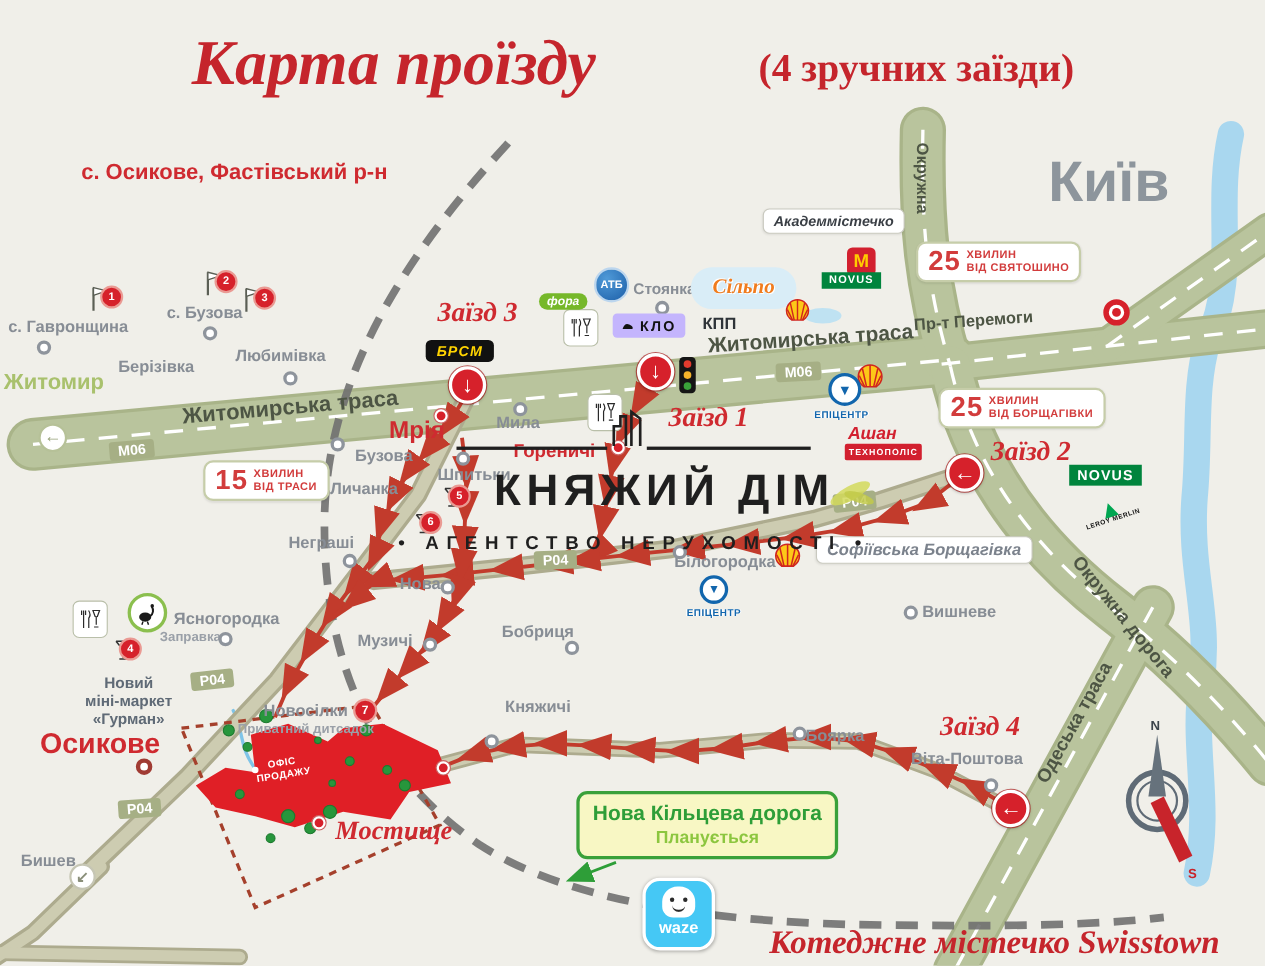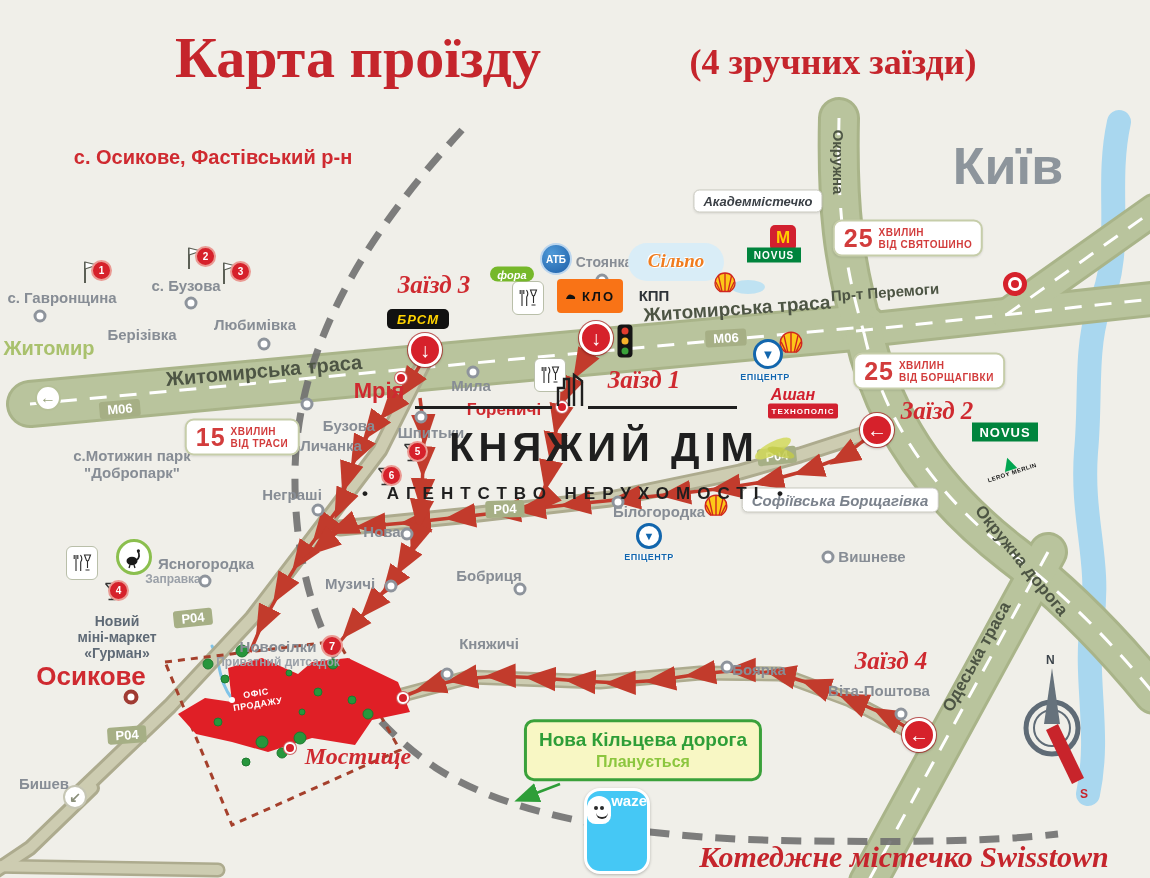--- a/index.html
+++ b/index.html
@@ -28,37 +28,37 @@
   .whitebox{background:#fff;border:1.5px solid #c9c9bf;border-radius:6px;padding:3px 9px;z-index:3;box-shadow:0 1px 2px rgba(0,0,0,.07);}
   .iconsq{width:30px;height:32px;background:#fff;border:1.5px solid #b9bfa9;border-radius:6px;display:flex;align-items:center;justify-content:center;z-index:3;}
   .arrowcirc{width:26px;height:26px;border-radius:50%;background:#fff;border:2px solid #b6c198;color:#9aa57e;font-weight:bold;font-size:16px;display:flex;align-items:center;justify-content:center;z-index:3;box-sizing:border-box;}
   
   .chip{display:flex;align-items:center;justify-content:center;font-weight:bold;z-index:4;}
   .brsm{background:#111;color:#ffd400;border-radius:5px;width:62px;height:20px;font-size:13px;letter-spacing:1px;font-style:italic;}
   .fora{background:#76b82a;color:#fff;border-radius:9px;width:44px;height:15px;font-size:11px;font-style:italic;}
   .atb{background:radial-gradient(circle at 35% 30%,#4f9ad8,#1d5fa8);color:#fff;border-radius:50%;width:32px;height:32px;font-size:10px;border:2px solid #bcd6ee;box-sizing:border-box;}
   .silpo-cloud{width:96px;height:38px;background:#d9edf7;border-radius:19px;z-index:3;}
   .silpo{color:#f07c1e;font-size:19px;font-style:italic;font-family:"Liberation Serif",serif;text-shadow:1px 1px 0 #fff,-1px -1px 0 #fff;z-index:4;font-weight:bold;}
-  .klo{background:#f97316;color:#111;border-radius:4px;width:66px;height:34px;font-size:13px;letter-spacing:2px;gap:5px;}
+  .klo{background:#c4b5fd;color:#111;border-radius:4px;width:66px;height:22px;font-size:13px;letter-spacing:2px;gap:5px;}
   .mcd{background:#d2202f;color:#ffcc00;border-radius:5px;width:26px;height:26px;font-size:17px;}
   .novus{background:#00843d;color:#fff;letter-spacing:1px;}
   .epitxt{color:#1266ad;font-weight:bold;font-size:9px;letter-spacing:.5px;text-shadow:1px 0 0 #fff,-1px 0 0 #fff;z-index:4;}
   .epicirc{width:30px;height:30px;border-radius:50%;background:#fff;border:3px solid #1266ad;color:#1266ad;display:flex;align-items:center;justify-content:center;font-size:13px;z-index:4;box-sizing:border-box;}
   .ashan{color:#d2202f;font-weight:bold;font-style:italic;font-size:16px;z-index:4;}
   .techno{background:#d2202f;color:#fff;font-size:8px;letter-spacing:1px;width:70px;height:15px;border-radius:2px;}
   .leroy{display:flex;flex-direction:column;align-items:center;z-index:4;color:#111;font-size:6px;font-weight:bold;letter-spacing:.5px;}
   .leroy .tri{color:#00a651;font-size:22px;line-height:14px;}
   
   .tl{width:15px;height:33px;background:#151515;border-radius:4px;display:flex;flex-direction:column;align-items:center;justify-content:space-evenly;z-index:4;}
   .tl i{width:7px;height:7px;border-radius:50%;display:block;}
   
   .target{width:24px;height:24px;border-radius:50%;background:#fff;border:5px solid #d6212b;box-sizing:border-box;display:flex;align-items:center;justify-content:center;z-index:4;}
   .target i{width:8px;height:8px;border-radius:50%;background:#d6212b;}
   
-  .waze{width:66px;height:86px;background:#45c8f5;border:3px solid #fff;border-radius:16px;box-shadow:0 1px 3px rgba(0,0,0,.25);display:flex;flex-direction:row;align-items:flex-start;z-index:6;box-sizing:border-box;}
+  .waze{width:66px;height:66px;background:#45c8f5;border:3px solid #fff;border-radius:16px;box-shadow:0 1px 3px rgba(0,0,0,.25);display:flex;flex-direction:column;align-items:center;z-index:6;box-sizing:border-box;}
   .waze .ghost{width:30px;height:28px;background:#fff;border-radius:14px 14px 10px 10px;margin-top:5px;position:relative;}
   .waze .ghost i{position:absolute;width:4px;height:4px;border-radius:50%;background:#2b2b2b;top:10px;}
   .waze .ghost i.l{left:7px}.waze .ghost i.r{right:7px}
   .waze .ghost u{position:absolute;left:9px;top:14px;width:12px;height:7px;border:2px solid #2b2b2b;border-top:none;border-left:none;border-right:none;border-radius:0 0 8px 8px;}
   .waze .wordmark{color:#fff;font-weight:bold;font-size:15px;margin-top:1px;}
   
   .sw-logo{display:flex;align-items:center;z-index:6;}
   .sw-logo .txt{font-size:41px;font-weight:bold;letter-spacing:2px;color:#e0151b;text-shadow:1px 1px 0 #fff,-1px -1px 0 #fff,1px -1px 0 #fff,-1px 1px 0 #fff,2px 3px 3px rgba(0,0,0,.25);}
   .sw-cross{width:36px;height:36px;border-radius:50%;background:#e0151b;border:3px solid #fff;box-shadow:0 0 0 2px #e0151b,2px 3px 3px rgba(0,0,0,.25);position:relative;margin:0 2px;box-sizing:border-box;}
   .sw-cross::before{content:"";position:absolute;left:50%;top:50%;transform:translate(-50%,-50%);width:18px;height:6px;background:#fff;}
@@ -176,21 +176,21 @@
     <g>
       <circle cx="1052" cy="728" r="26" fill="none" stroke="#5f6b76" stroke-width="5"></circle>
       <circle cx="1052" cy="728" r="18" fill="none" stroke="#5f6b76" stroke-width="2"></circle>
       <polygon points="1052,668 1060,724 1044,724" fill="#66727c"></polygon>
       <polygon points="1046,730 1058,724 1084,778 1072,784" fill="#c8242b"></polygon>
       <text x="1046" y="664" font-size="12" font-weight="bold" fill="#3c444b">N</text>
       <text x="1080" y="798" font-size="12" font-weight="bold" fill="#c8242b">S</text>
     </g>
   </svg>
 
-  <div class="abs serif" style="left:358px;top:57px;font-size:58px;font-weight:bold;color:#c5252c;z-index:5">Карта проїзду</div>
+  <div class="abs serif" style="left:358px;top:57px;font-size:58px;font-style:italic;font-weight:bold;color:#c5252c;z-index:5">Карта проїзду</div>
   <div class="abs serif" style="left:833px;top:62px;font-size:36px;font-weight:bold;color:#c5252c;z-index:5">(4 зручних заїзди)</div>
   <div class="abs" style="left:213px;top:157px;font-size:20px;font-weight:bold;color:#cf2a30;z-index:5">с. Осикове, Фастівський р-н</div>
   <div class="abs" style="left:1008px;top:166px;font-size:52px;font-weight:bold;color:#8d959c;z-index:4">Київ</div>
 
   <div class="abs roadlbl" style="left:264px;top:371px;font-size:20px;transform:translate(-50%,-50%) rotate(-5deg)">Житомирська траса</div>
   <div class="abs roadlbl" style="left:737px;top:309px;font-size:19px;transform:translate(-50%,-50%) rotate(-4deg)">Житомирська траса</div>
   <div class="abs roadlbl" style="left:885px;top:292px;font-size:15px;transform:translate(-50%,-50%) rotate(-4deg)">Пр-т Перемоги</div>
   <div class="abs roadlbl" style="left:838px;top:162px;font-size:15px;transform:translate(-50%,-50%) rotate(90deg)">Окружна</div>
   <div class="abs roadlbl" style="left:1021px;top:561px;font-size:17px;transform:translate(-50%,-50%) rotate(51deg)">Окружна дорога</div>
   <div class="abs roadlbl" style="left:977px;top:657px;font-size:17px;transform:translate(-50%,-50%) rotate(-61deg)">Одеська траса</div>
@@ -244,43 +244,39 @@
       <i></i>
     </div>
   <div class="abs arrowcirc" style="left:48px;top:398px">←</div>
   <div class="abs arrowcirc" style="left:75px;top:797px;width:24px;height:24px;font-size:14px;border-color:#c6c6b4;color:#8a8f7a">↙</div>
 
   <div class="abs v" style="left:62px;top:297px">с. Гавронщина</div>
   <div class="abs v" style="left:186px;top:285px">с. Бузова</div>
   <div class="abs v" style="left:255px;top:324px">Любимівка</div>
   <div class="abs v" style="left:142px;top:334px">Берізівка</div>
   <div class="abs v" style="left:471px;top:385px">Мила</div>
-  <div class="abs v" style="left:349px;top:425px">Бузова</div>
+  <div class="abs v" style="left:349px;top:415px">Бузова</div>
   <div class="abs v" style="left:331px;top:445px">Личанка</div>
   <div class="abs v" style="left:431px;top:432px">Шпитьки</div>
   <div class="abs v" style="left:292px;top:494px">Неграші</div>
   <div class="abs v" style="left:382px;top:531px">Нова</div>
   <div class="abs v" style="left:350px;top:583px">Музичі</div>
   <div class="abs v" style="left:489px;top:575px">Бобриця</div>
   <div class="abs v" style="left:206px;top:563px">Ясногородка</div>
   <div class="abs v-sm" style="left:173px;top:579px">Заправка</div>
   <div class="abs v" style="left:278px;top:646px">Новосілки</div>
   <div class="abs v-sm" style="left:278px;top:662px">Приватний дитсадок</div>
   <div class="abs v" style="left:489px;top:643px">Княжичі</div>
   <div class="abs v" style="left:759px;top:669px">Боярка</div>
   <div class="abs v" style="left:879px;top:690px">Віта-Поштова</div>
   <div class="abs v" style="left:872px;top:556px">Вишневе</div>
   <div class="abs v" style="left:659px;top:511px">Білогородка</div>
   <div class="abs v" style="left:604px;top:262px;font-size:14px">Стоянка</div>
   <div class="abs" style="left:654px;top:295px;font-size:15px;font-weight:bold;color:#2e3338">КПП</div>
   <div class="abs v" style="left:44px;top:783px">Бишев</div>
-  <div class="abs v stack" style="left:132px;top:464px">
-    <span>с.Мотижин парк</span>
-    <span>"Добропарк"</span>
-  </div>
   <div class="abs stack" style="left:117px;top:637px;color:#5f6a76;font-weight:bold;font-size:14px">
     <span>Новий</span>
     <span>міні-маркет</span>
     <span>«Гурман»</span>
   </div>
 
   <div class="abs redlbl" style="left:379px;top:391px;font-size:22px">Мрія</div>
   <div class="abs redlbl" style="left:504px;top:410px;font-size:17px">Гореничі</div>
   <div class="abs redlbl" style="left:91px;top:676px;font-size:26px">Осикове</div>
   <div class="abs redlbl serif" style="left:358px;top:756px;font-size:24px;font-style:italic">Мостище</div>

